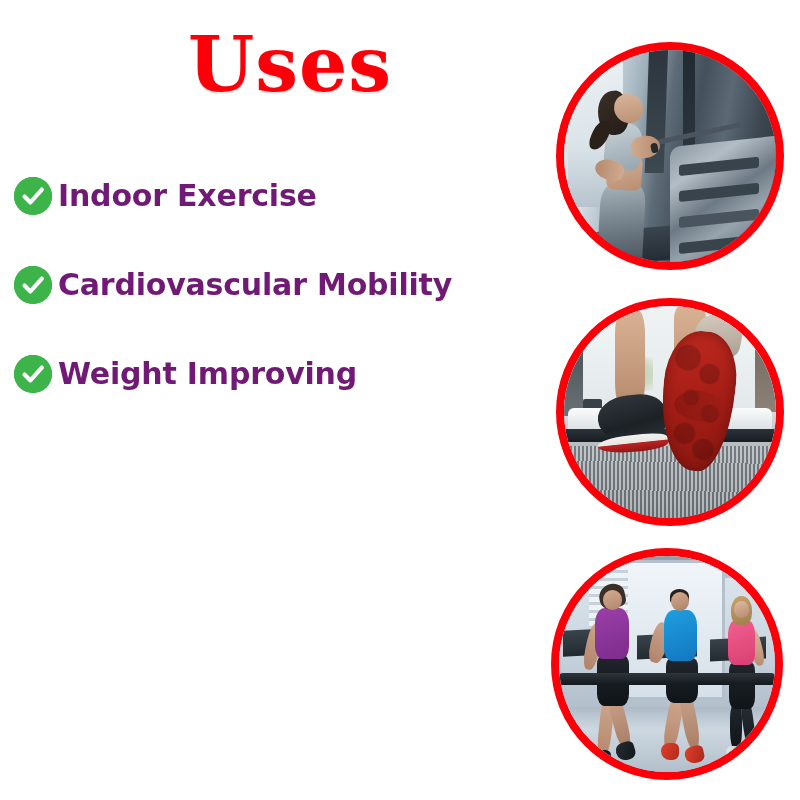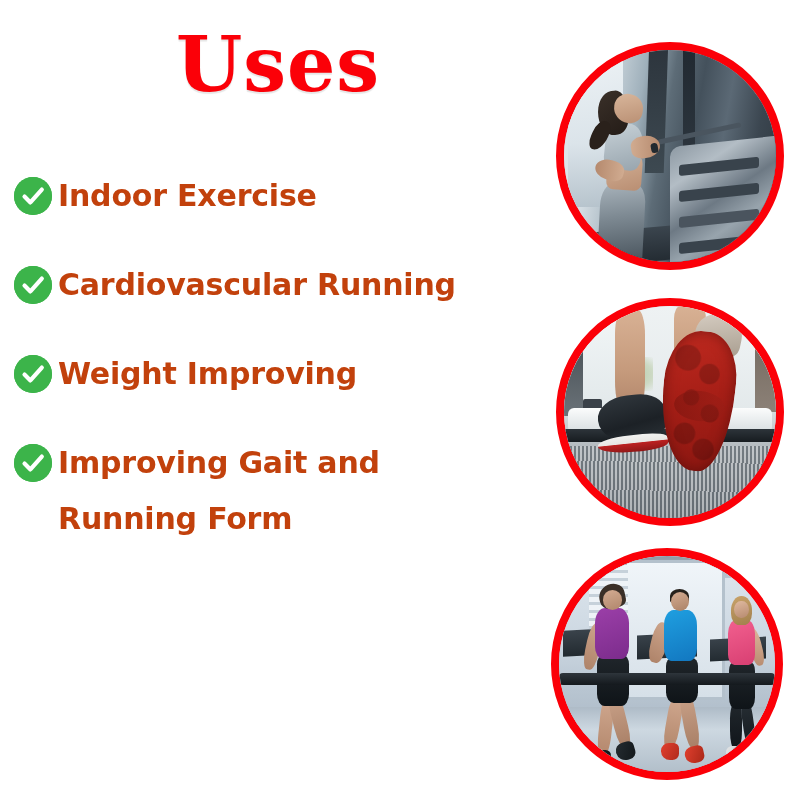--- a/index.html
+++ b/index.html
@@ -16,21 +16,21 @@
   #poster {
     position: relative;
     width: 800px;
     height: 800px;
     background: #ffffff;
   }
 
   
   #title {
     position: absolute;
-    left: 0;
+    left: 12px;
     top: 22px;
     width: 556px;
     text-align: center;
     font-family: "DejaVu Serif", "Liberation Serif", serif;
     font-weight: bold;
     font-size: 76px;
     line-height: 86px;
     letter-spacing: 1px;
     color: #fb0008;
     text-shadow: 0 2px 1px rgba(0,0,0,0.10);
@@ -71,21 +71,21 @@
     height: 38px;
     display: block;
   }
 
   .check-label {
     display: block;
     font-family: "DejaVu Sans", "Liberation Sans", sans-serif;
     font-weight: bold;
     font-size: 30px;
     line-height: 56px;
-    color: #c2410c;
+    color: #701a75;
     letter-spacing: -0.2px;
     white-space: pre-line;
   }
 
   
   .photo-circle {
     position: absolute;
     width: 228px;
     height: 228px;
     border-radius: 50%;
@@ -398,44 +398,34 @@
       <span class="check-label">Indoor Exercise</span>
     </div>
 
     <div class="check-item">
       <span class="check-icon">
         <svg viewBox="0 0 38 38" aria-hidden="true">
           <circle cx="19" cy="19" r="19" fill="#3cb44a"></circle>
           <path d="M10.5 19.6 L16.4 25.4 L27.8 12.6" fill="none" stroke="#ffffff" stroke-width="4.2" stroke-linecap="round" stroke-linejoin="round"></path>
         </svg>
       </span>
-      <span class="check-label">Cardiovascular Running</span>
+      <span class="check-label">Cardiovascular Mobility</span>
     </div>
 
 
     <div class="check-item">
       <span class="check-icon">
         <svg viewBox="0 0 38 38" aria-hidden="true">
           <circle cx="19" cy="19" r="19" fill="#3cb44a"></circle>
           <path d="M10.5 19.6 L16.4 25.4 L27.8 12.6" fill="none" stroke="#ffffff" stroke-width="4.2" stroke-linecap="round" stroke-linejoin="round"></path>
         </svg>
       </span>
       <span class="check-label">Weight Improving</span>
     </div>
 
-    <div class="check-item">
-      <span class="check-icon">
-        <svg viewBox="0 0 38 38" aria-hidden="true">
-          <circle cx="19" cy="19" r="19" fill="#3cb44a"></circle>
-          <path d="M10.5 19.6 L16.4 25.4 L27.8 12.6" fill="none" stroke="#ffffff" stroke-width="4.2" stroke-linecap="round" stroke-linejoin="round"></path>
-        </svg>
-      </span>
-      <span class="check-label">Improving Gait and
-Running Form</span>
-    </div>
 
   </div>
 
   <div class="photo-circle" id="photo-1">
     <div class="photo-inner">
       <div class="p1-bg"></div>
       <div class="p1-win"></div>
       <div class="p1-pillar"></div>
       <div class="p1-pillar2"></div>
       <div class="p1-deck"></div>

